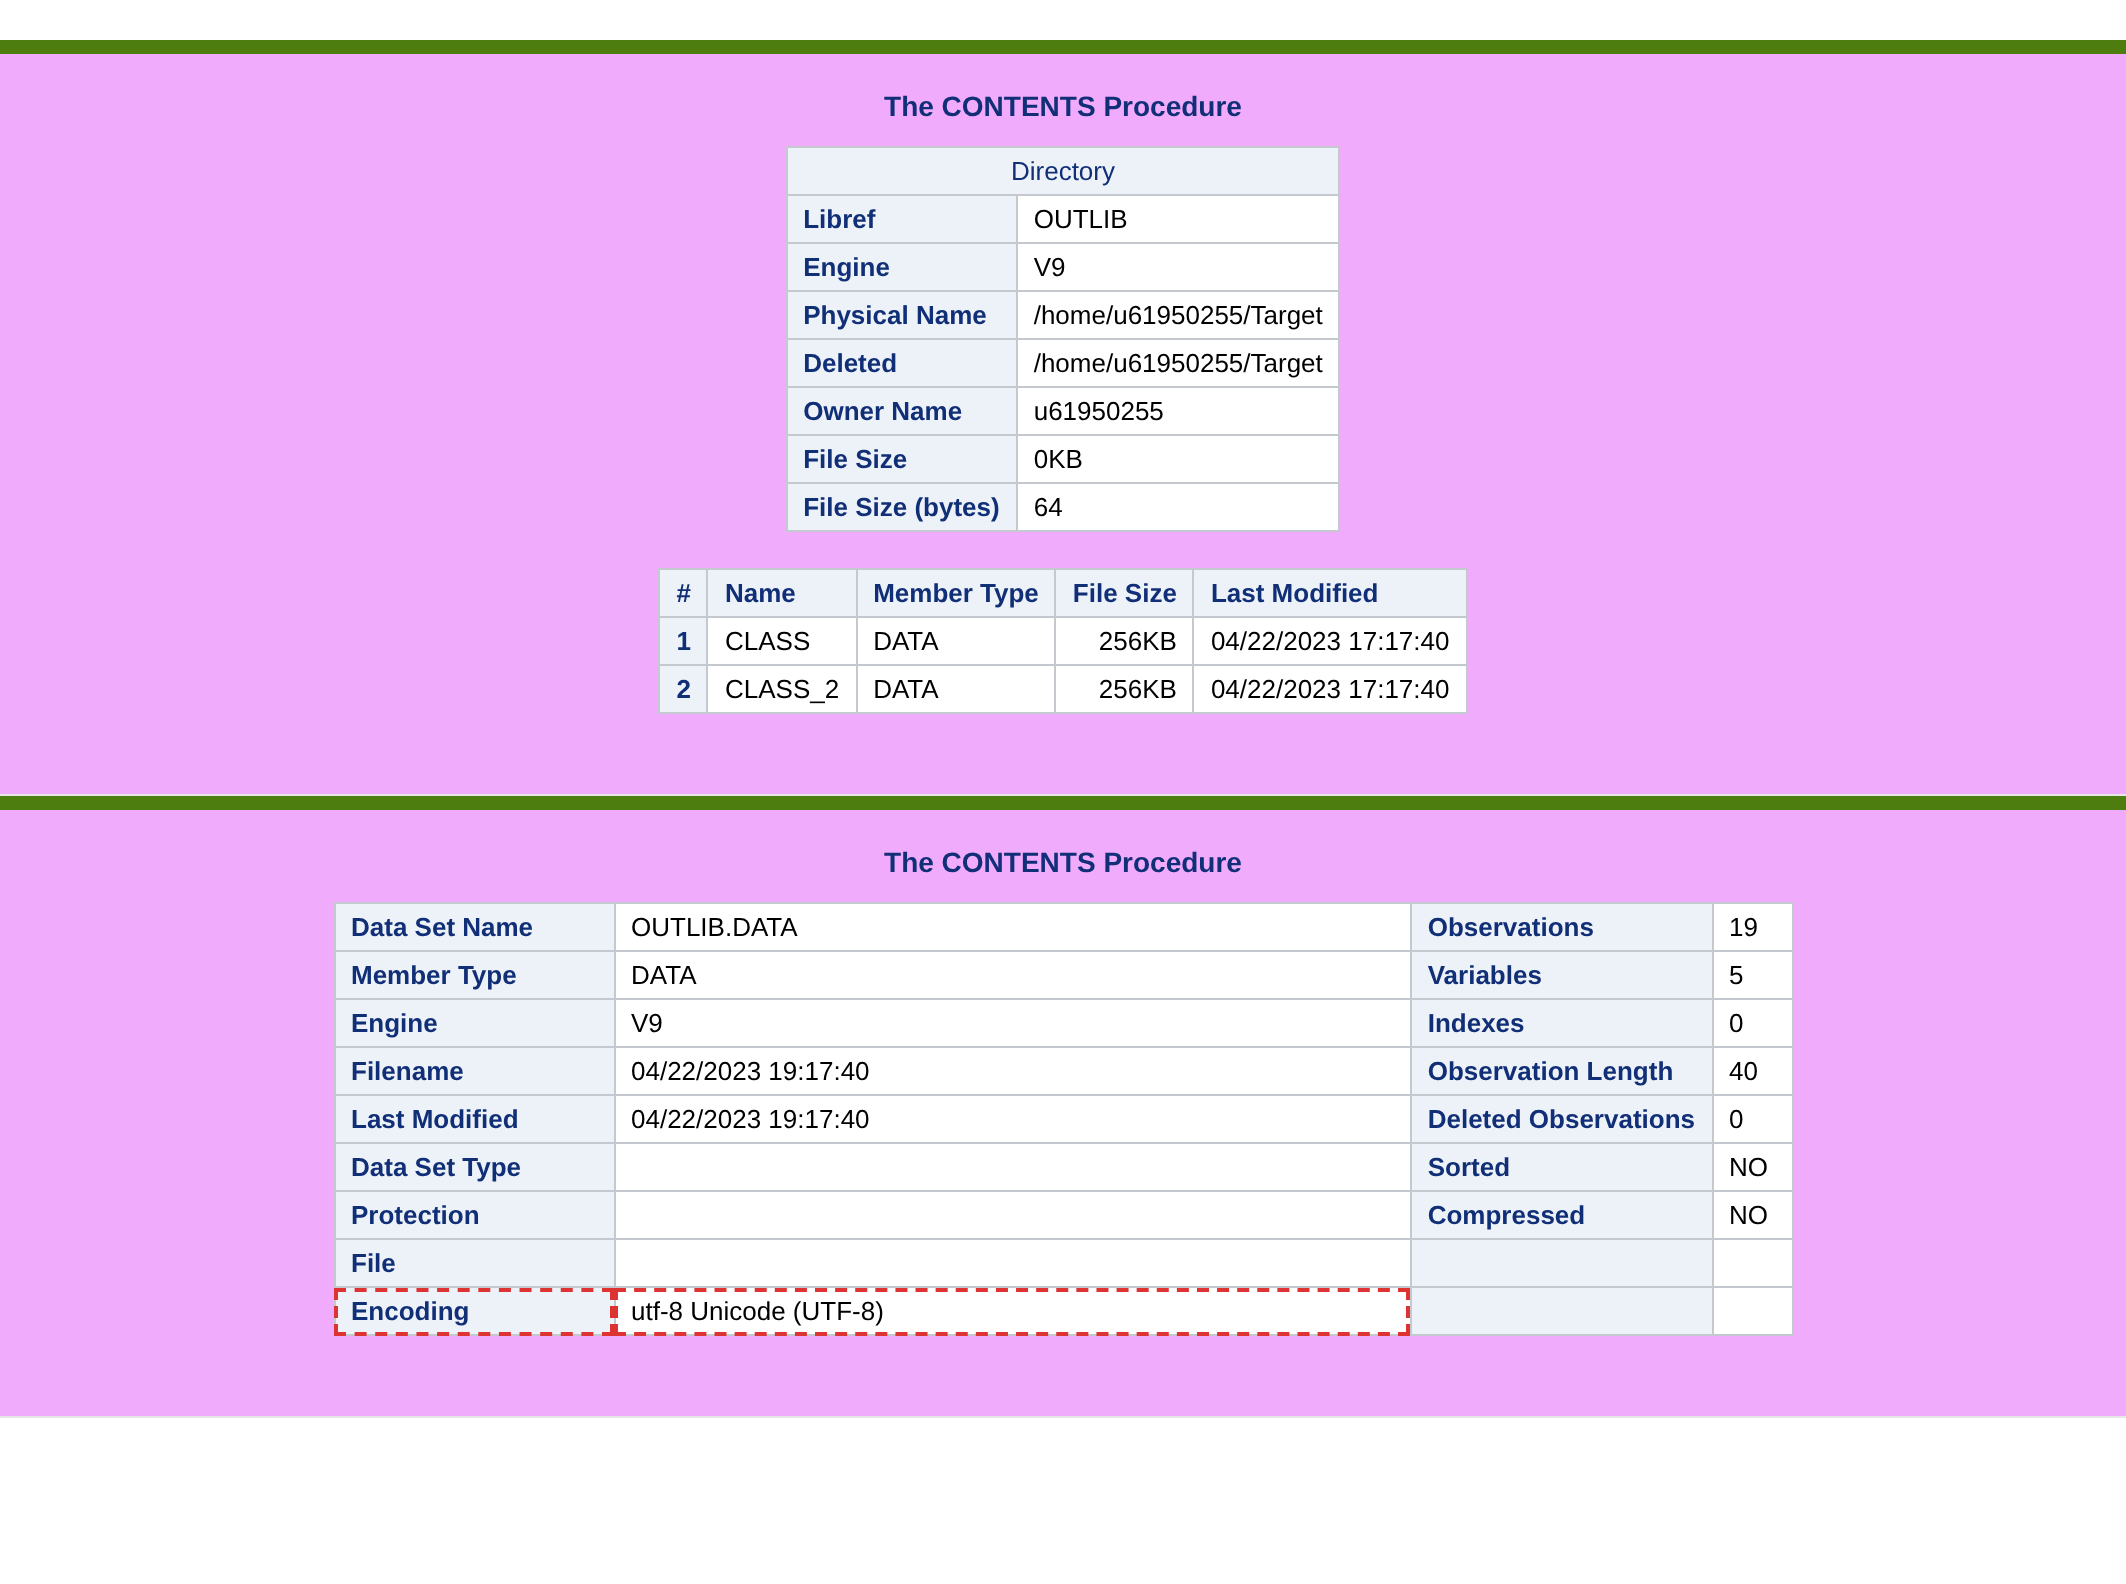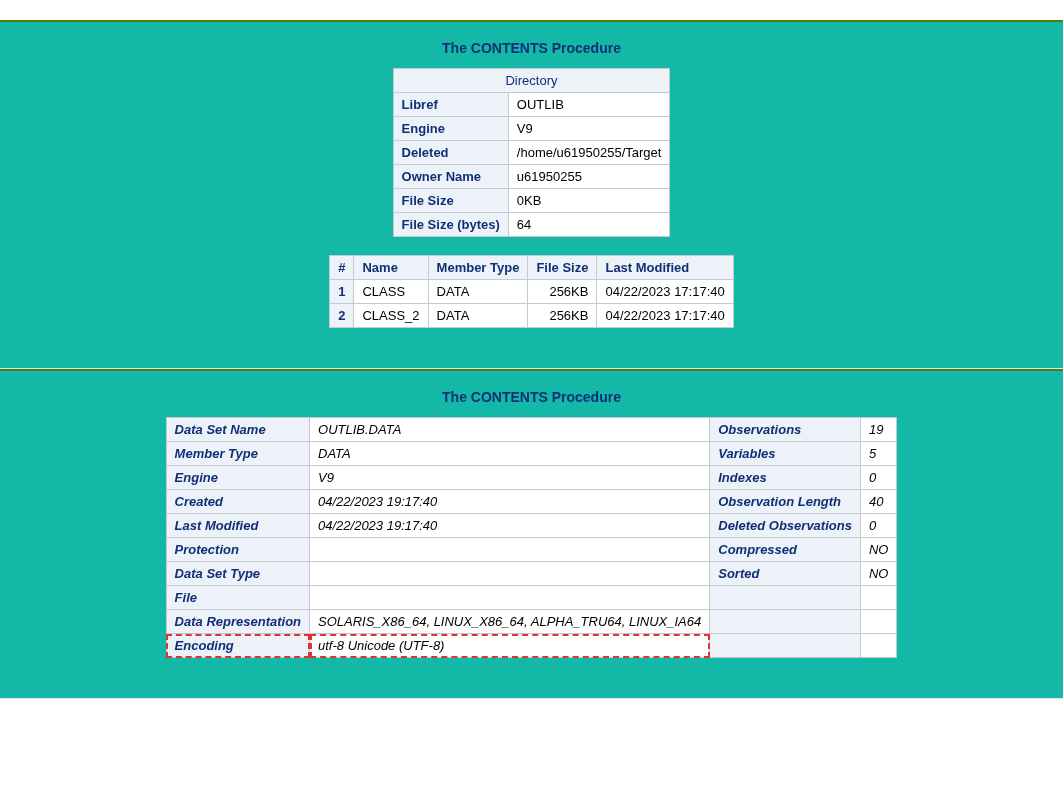--- a/index.html
+++ b/index.html
@@ -4,22 +4,22 @@
 <style>
   body {
     font-family: Arial, Helvetica, sans-serif;
     font-size: 13px;
     background: #fff;
     margin: 0;
     padding: 0;
     color: #000;
   }
   .section {
-    background: #14b8a6;
-    border-top: 2px solid #4d7c0f;
+    background: #f0abfc;
+    border-top: 7px solid #4d7c0f;
     border-bottom: 1px solid #e6e6e6;
     padding: 18px 0 22px 0;
   }
   .section-title {
     color: #112f77;
     font-weight: bold;
     text-align: center;
     font-size: 14px;
     margin-bottom: 12px;
   }
@@ -65,20 +65,24 @@
       <tbody id="dir-body">
         <tr>
           <th class="hdr-cell">Libref</th>
           <td>OUTLIB</td>
         </tr>
         <tr>
           <th class="hdr-cell">Engine</th>
           <td>V9</td>
         </tr>
         <tr>
+          <th class="hdr-cell">Physical Name</th>
+          <td>/home/u61950255/Target</td>
+        </tr>
+        <tr>
           <th class="hdr-cell">Deleted</th>
           <td>/home/u61950255/Target</td>
         </tr>
         <tr>
           <th class="hdr-cell">Owner Name</th>
           <td>u61950255</td>
         </tr>
         <tr>
           <th class="hdr-cell">File Size</th>
           <td>0KB</td>
@@ -115,21 +119,21 @@
           <td style="text-align: right;">256KB</td>
           <td>04/22/2023 17:17:40</td>
         </tr>
       </tbody>
   </table>
 </div>
 
 <div class="section">
   <div class="section-title">The CONTENTS Procedure</div>
 
-  <table style="width:730px;font-style:italic;">
+  <table style="width:730px;">
     <colgroup>
       <col style="width:140px">
       <col>
       <col style="width:150px">
       <col style="width:40px">
     </colgroup>
     <tbody id="attrs-body">
         <tr>
           <th class="hdr-cell">Data Set Name</th>
           <td>OUTLIB.DATA</td>
@@ -142,52 +146,46 @@
           <th class="hdr-cell">Variables</th>
           <td>5</td>
         </tr>
         <tr>
           <th class="hdr-cell">Engine</th>
           <td>V9</td>
           <th class="hdr-cell">Indexes</th>
           <td>0</td>
         </tr>
         <tr>
-          <th class="hdr-cell">Created</th>
+          <th class="hdr-cell">Filename</th>
           <td>04/22/2023 19:17:40</td>
           <th class="hdr-cell">Observation Length</th>
           <td>40</td>
         </tr>
         <tr>
           <th class="hdr-cell">Last Modified</th>
           <td>04/22/2023 19:17:40</td>
           <th class="hdr-cell">Deleted Observations</th>
           <td>0</td>
         </tr>
         <tr>
+          <th class="hdr-cell">Data Set Type</th>
+          <td></td>
+          <th class="hdr-cell">Sorted</th>
+          <td>NO</td>
+        </tr>
+        <tr>
           <th class="hdr-cell">Protection</th>
           <td></td>
           <th class="hdr-cell">Compressed</th>
           <td>NO</td>
         </tr>
         <tr>
-          <th class="hdr-cell">Data Set Type</th>
-          <td></td>
-          <th class="hdr-cell">Sorted</th>
-          <td>NO</td>
-        </tr>
-        <tr>
           <th class="hdr-cell">File</th>
           <td></td>
-          <th class="hdr-cell"></th>
-          <td></td>
-        </tr>
-        <tr>
-          <th class="hdr-cell">Data Representation</th>
-          <td>SOLARIS_X86_64, LINUX_X86_64, ALPHA_TRU64, LINUX_IA64</td>
           <th class="hdr-cell"></th>
           <td></td>
         </tr>
         <tr>
           <th class="hdr-cell" style="outline: rgb(221, 51, 51) dashed 2px; outline-offset: -2px;">Encoding</th>
           <td style="outline: rgb(221, 51, 51) dashed 2px; outline-offset: -2px;">utf-8 Unicode (UTF-8)</td>
           <th class="hdr-cell"></th>
           <td></td>
         </tr>
       </tbody>

